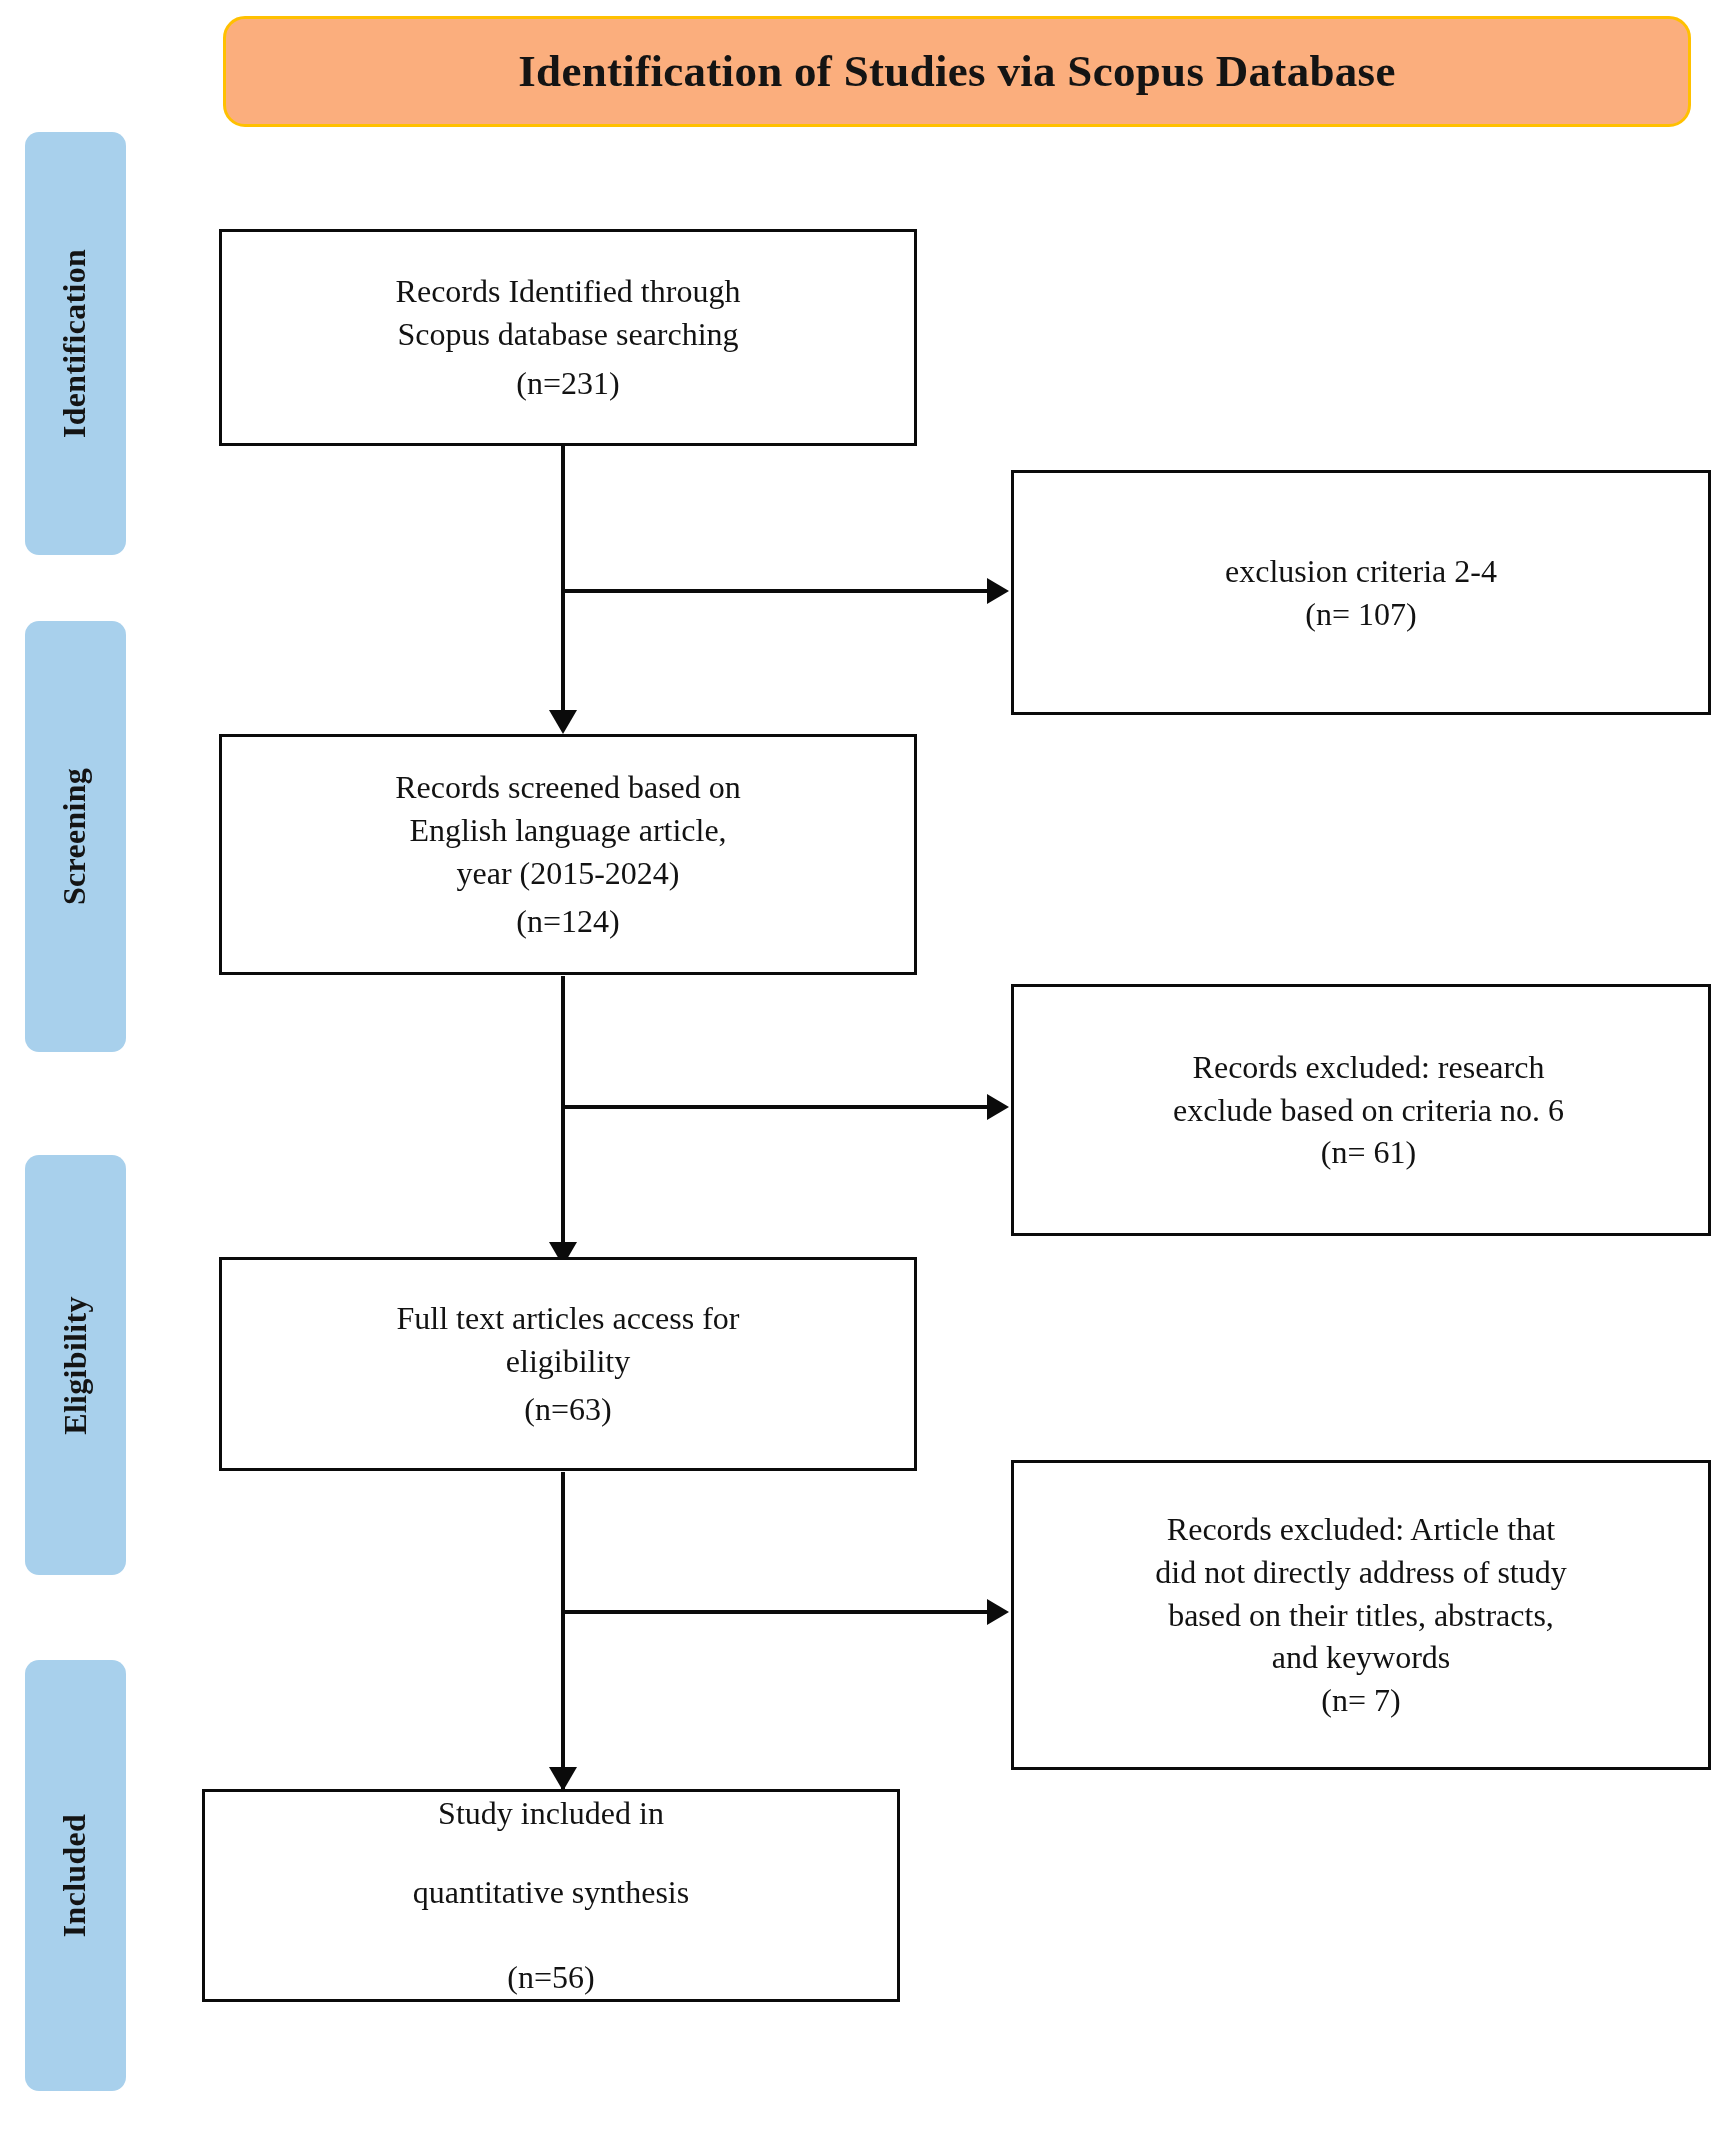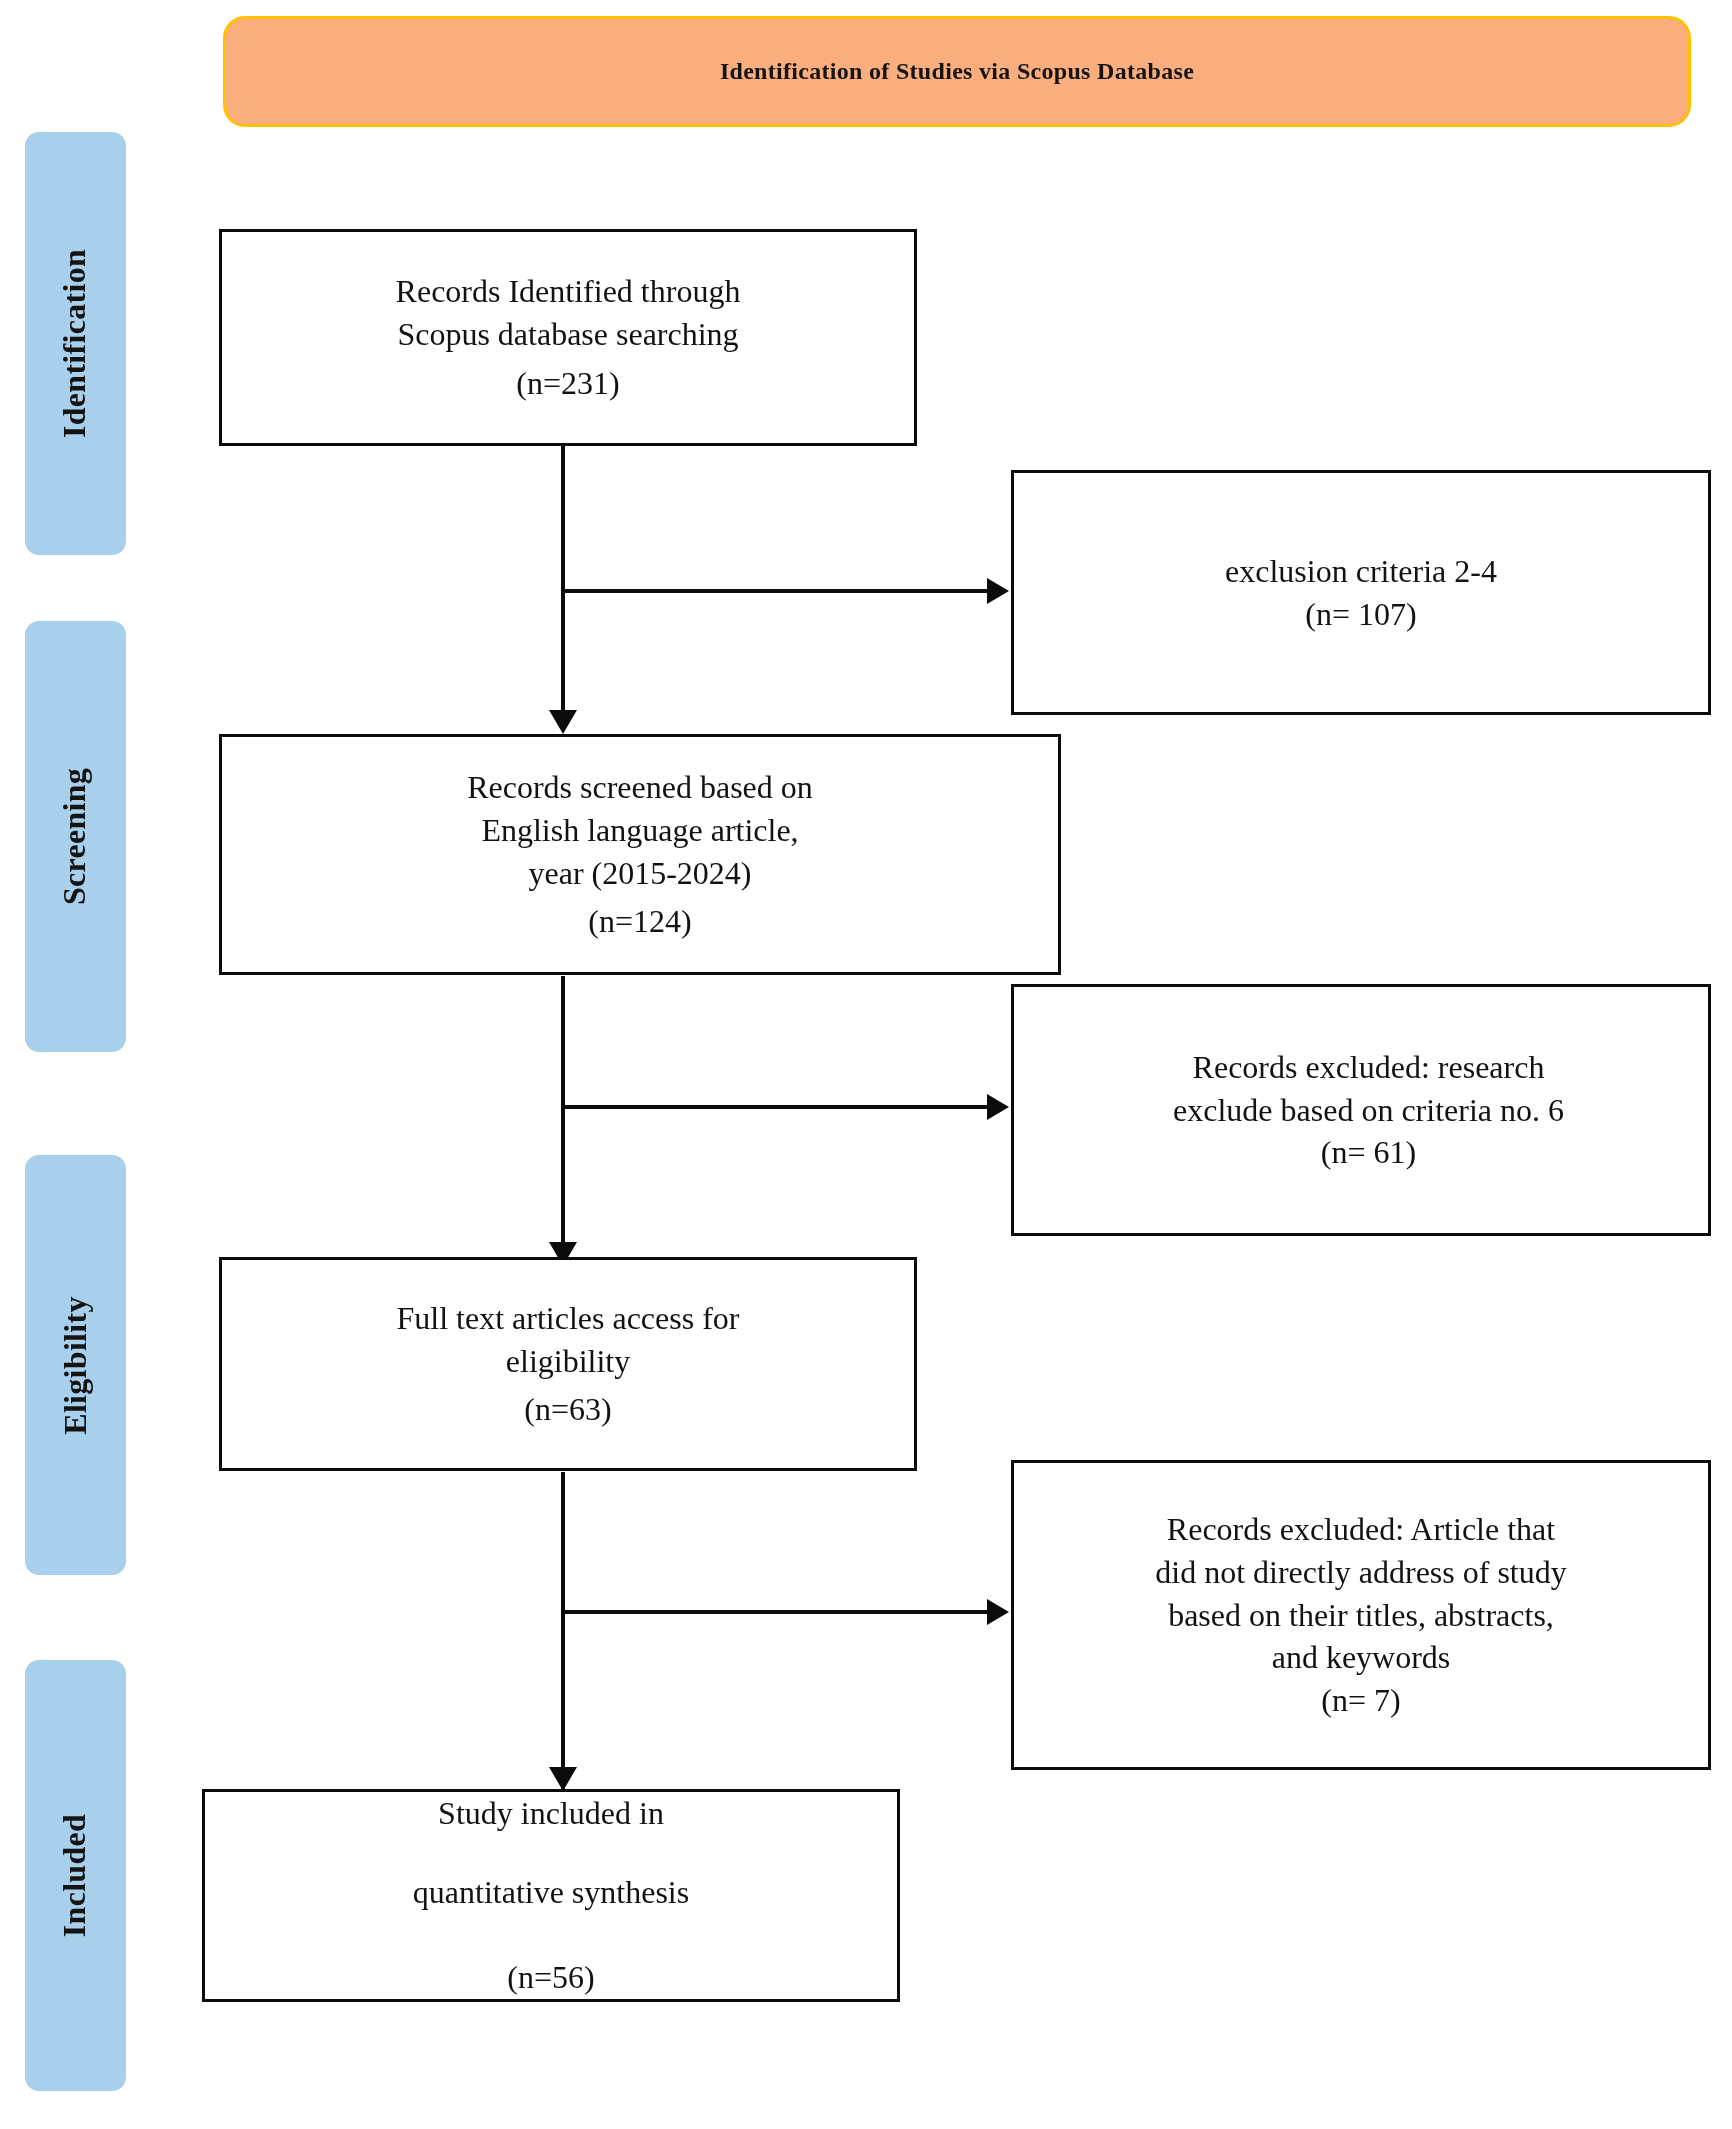--- a/index.html
+++ b/index.html
@@ -11,21 +11,21 @@
     position:absolute;
     background:#fbae7d;
     border:3.2px solid #ffc000;
     border-radius:22px;
     display:flex;align-items:center;justify-content:center;
     box-sizing:border-box;
   }
   .banner-title{
     font-family:"Liberation Serif", serif;
     font-weight:bold;
-    font-size:24px;
+    font-size:45px;
     color:#141414;
     letter-spacing:0.3px;
     text-align:center;
     line-height:1.1;
   }
 
   
   .stage-chip{
     position:absolute;
     background:#a8d0ec;
@@ -121,21 +121,21 @@
   <div class="arrow-down" style="left:549px;top:1767px;"></div>
   <div class="hline" style="left:561px;top:1610px;width:426px;"></div>
   <div class="arrow-right" style="left:987px;top:1599px;"></div>
 
   <div class="flowbox" style="left:219px;top:229px;width:698px;height:217px;">
     <div class="ln">Records Identified through</div>
     <div class="ln">Scopus database searching</div>
     <div class="ln gap">(n=231)</div>
   </div>
 
-  <div class="flowbox" style="left:219px;top:734px;width:842px;height:241px;">
+  <div class="flowbox" style="left:219px;top:734px;width:698px;height:241px;">
     <div class="ln">Records screened based on</div>
     <div class="ln">English language article,</div>
     <div class="ln">year (2015-2024)</div>
     <div class="ln gap">(n=124)</div>
   </div>
 
   <div class="flowbox" style="left:219px;top:1257px;width:698px;height:214px;">
     <div class="ln">Full text articles access for</div>
     <div class="ln">eligibility</div>
     <div class="ln gap">(n=63)</div>

